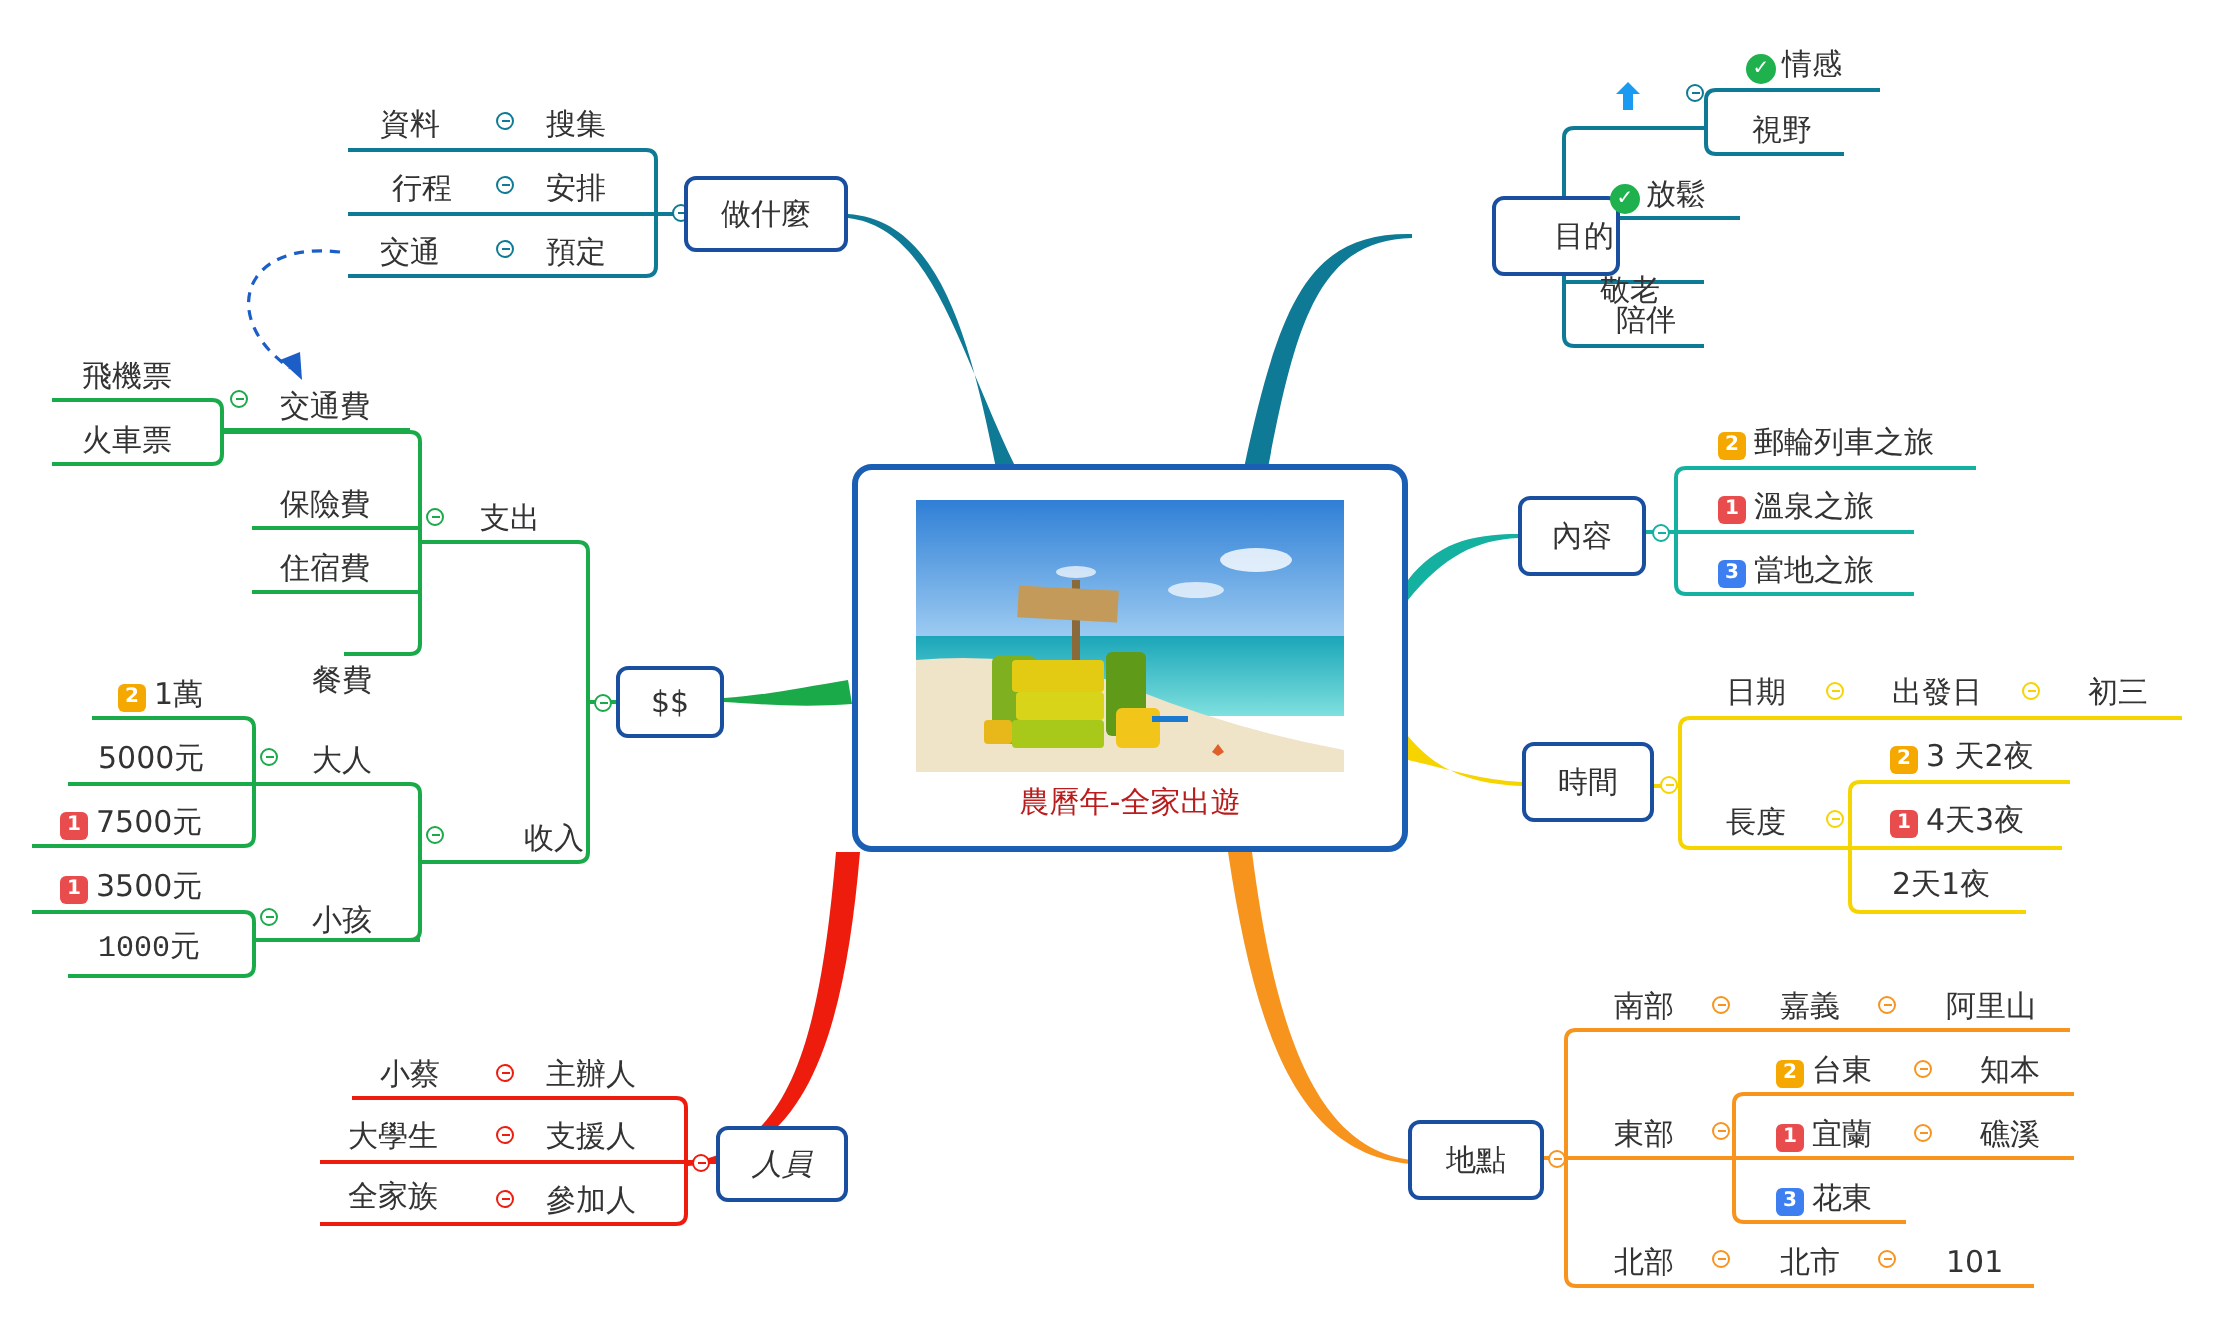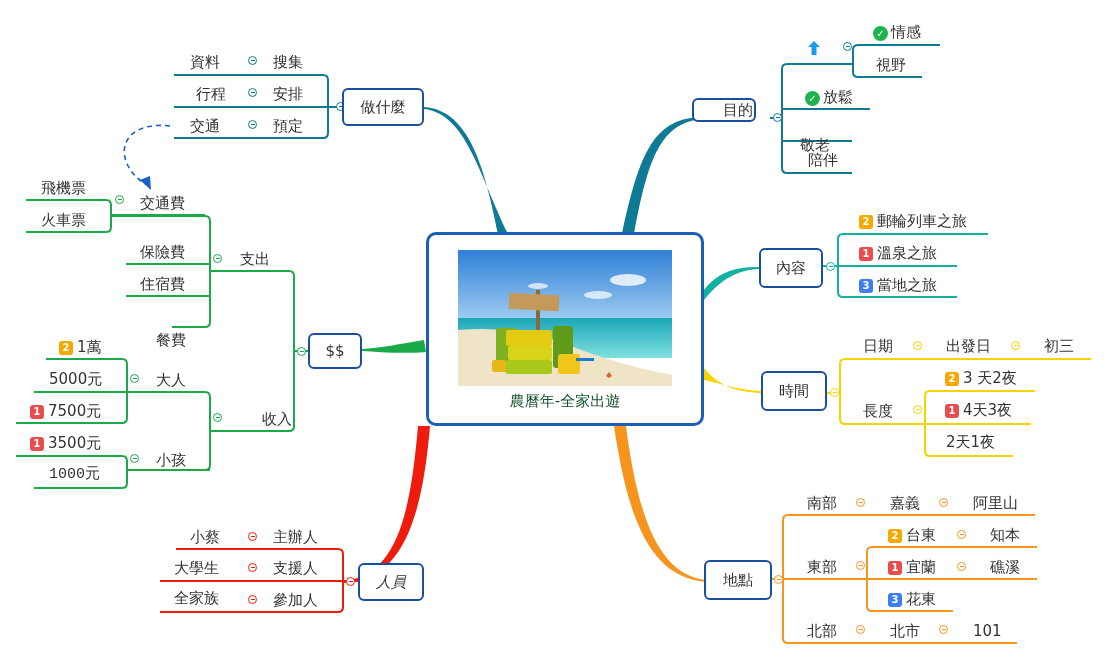--- a/index.html
+++ b/index.html
@@ -6,21 +6,21 @@
   body { width:1108px; height:660px; position:relative; overflow:hidden;
          font-family:"DejaVu Sans","Liberation Sans",sans-serif; color:#333333; }
   #canvas { position:absolute; left:0; top:0; }
   .lbl { position:absolute; font-size:15px; line-height:18px; white-space:nowrap; color:#333; }
   .box { position:absolute; background:#fff; border:2px solid #1a4fa0; border-radius:6px;
          box-sizing:border-box; display:flex; align-items:center; justify-content:center;
          font-size:15px; color:#333; }
   .center { position:absolute; left:426px; top:232px; width:278px; height:194px;
             border:3px solid #1a5fb4; border-radius:10px; background:#fff; box-sizing:border-box; }
   .photo { position:absolute; left:29px; top:15px; width:214px; height:136px; overflow:hidden; }
-  .center-title { position:absolute; left:0; right:0; top:157px; text-align:center; font-size:15px; color:#14532d; }
+  .center-title { position:absolute; left:0; right:0; top:157px; text-align:center; font-size:15px; color:#b91c1c; }
   .badge { display:inline-block; width:14px; height:14px; border-radius:3px; color:#fff;
            font-size:10px; line-height:14px; text-align:center; font-weight:bold; margin-right:4px;
            vertical-align:1px; font-family:"DejaVu Sans",sans-serif; }
   .b1 { background:#e84c4c; } .b2 { background:#f5a800; } .b3 { background:#3d7ff0; }
   .check { display:inline-block; width:15px; height:15px; border-radius:50%; background:#1fb14d;
            color:#fff; font-size:10px; line-height:15px; text-align:center; margin-right:3px; vertical-align:0px; }
   .collapse { position:absolute; width:9px; height:9px; border-radius:50%; background:#fff;
               box-sizing:border-box; border:1.3px solid; font-size:0; }
   .collapse::after { content:""; position:absolute; left:1.5px; right:1.5px; top:2.8px; height:1.2px; background:currentColor; }
 </style>
@@ -156,21 +156,21 @@
 
 <div class="box" style="left:342px;top:88px;width:82px;height:38px;">
     <span>做什麼</span>
   </div>
 <div class="box" style="left:308px;top:333px;width:54px;height:36px;">
     <span>$$</span>
   </div>
 <div class="box" style="left:358px;top:563px;width:66px;height:38px;font-style:italic;">
     <span>人員</span>
   </div>
-<div class="box" style="left:692px;top:98px;width:64px;height:24px;padding-left:28px;">
+<div class="box" style="left:746px;top:98px;width:64px;height:40px;padding-left:28px;">
     <span>目的</span>
   </div>
 <div class="box" style="left:759px;top:248px;width:64px;height:40px;">
     <span>內容</span>
   </div>
 <div class="box" style="left:761px;top:371px;width:66px;height:40px;">
     <span>時間</span>
   </div>
 <div class="box" style="left:704px;top:560px;width:68px;height:40px;">
     <span>地點</span>

